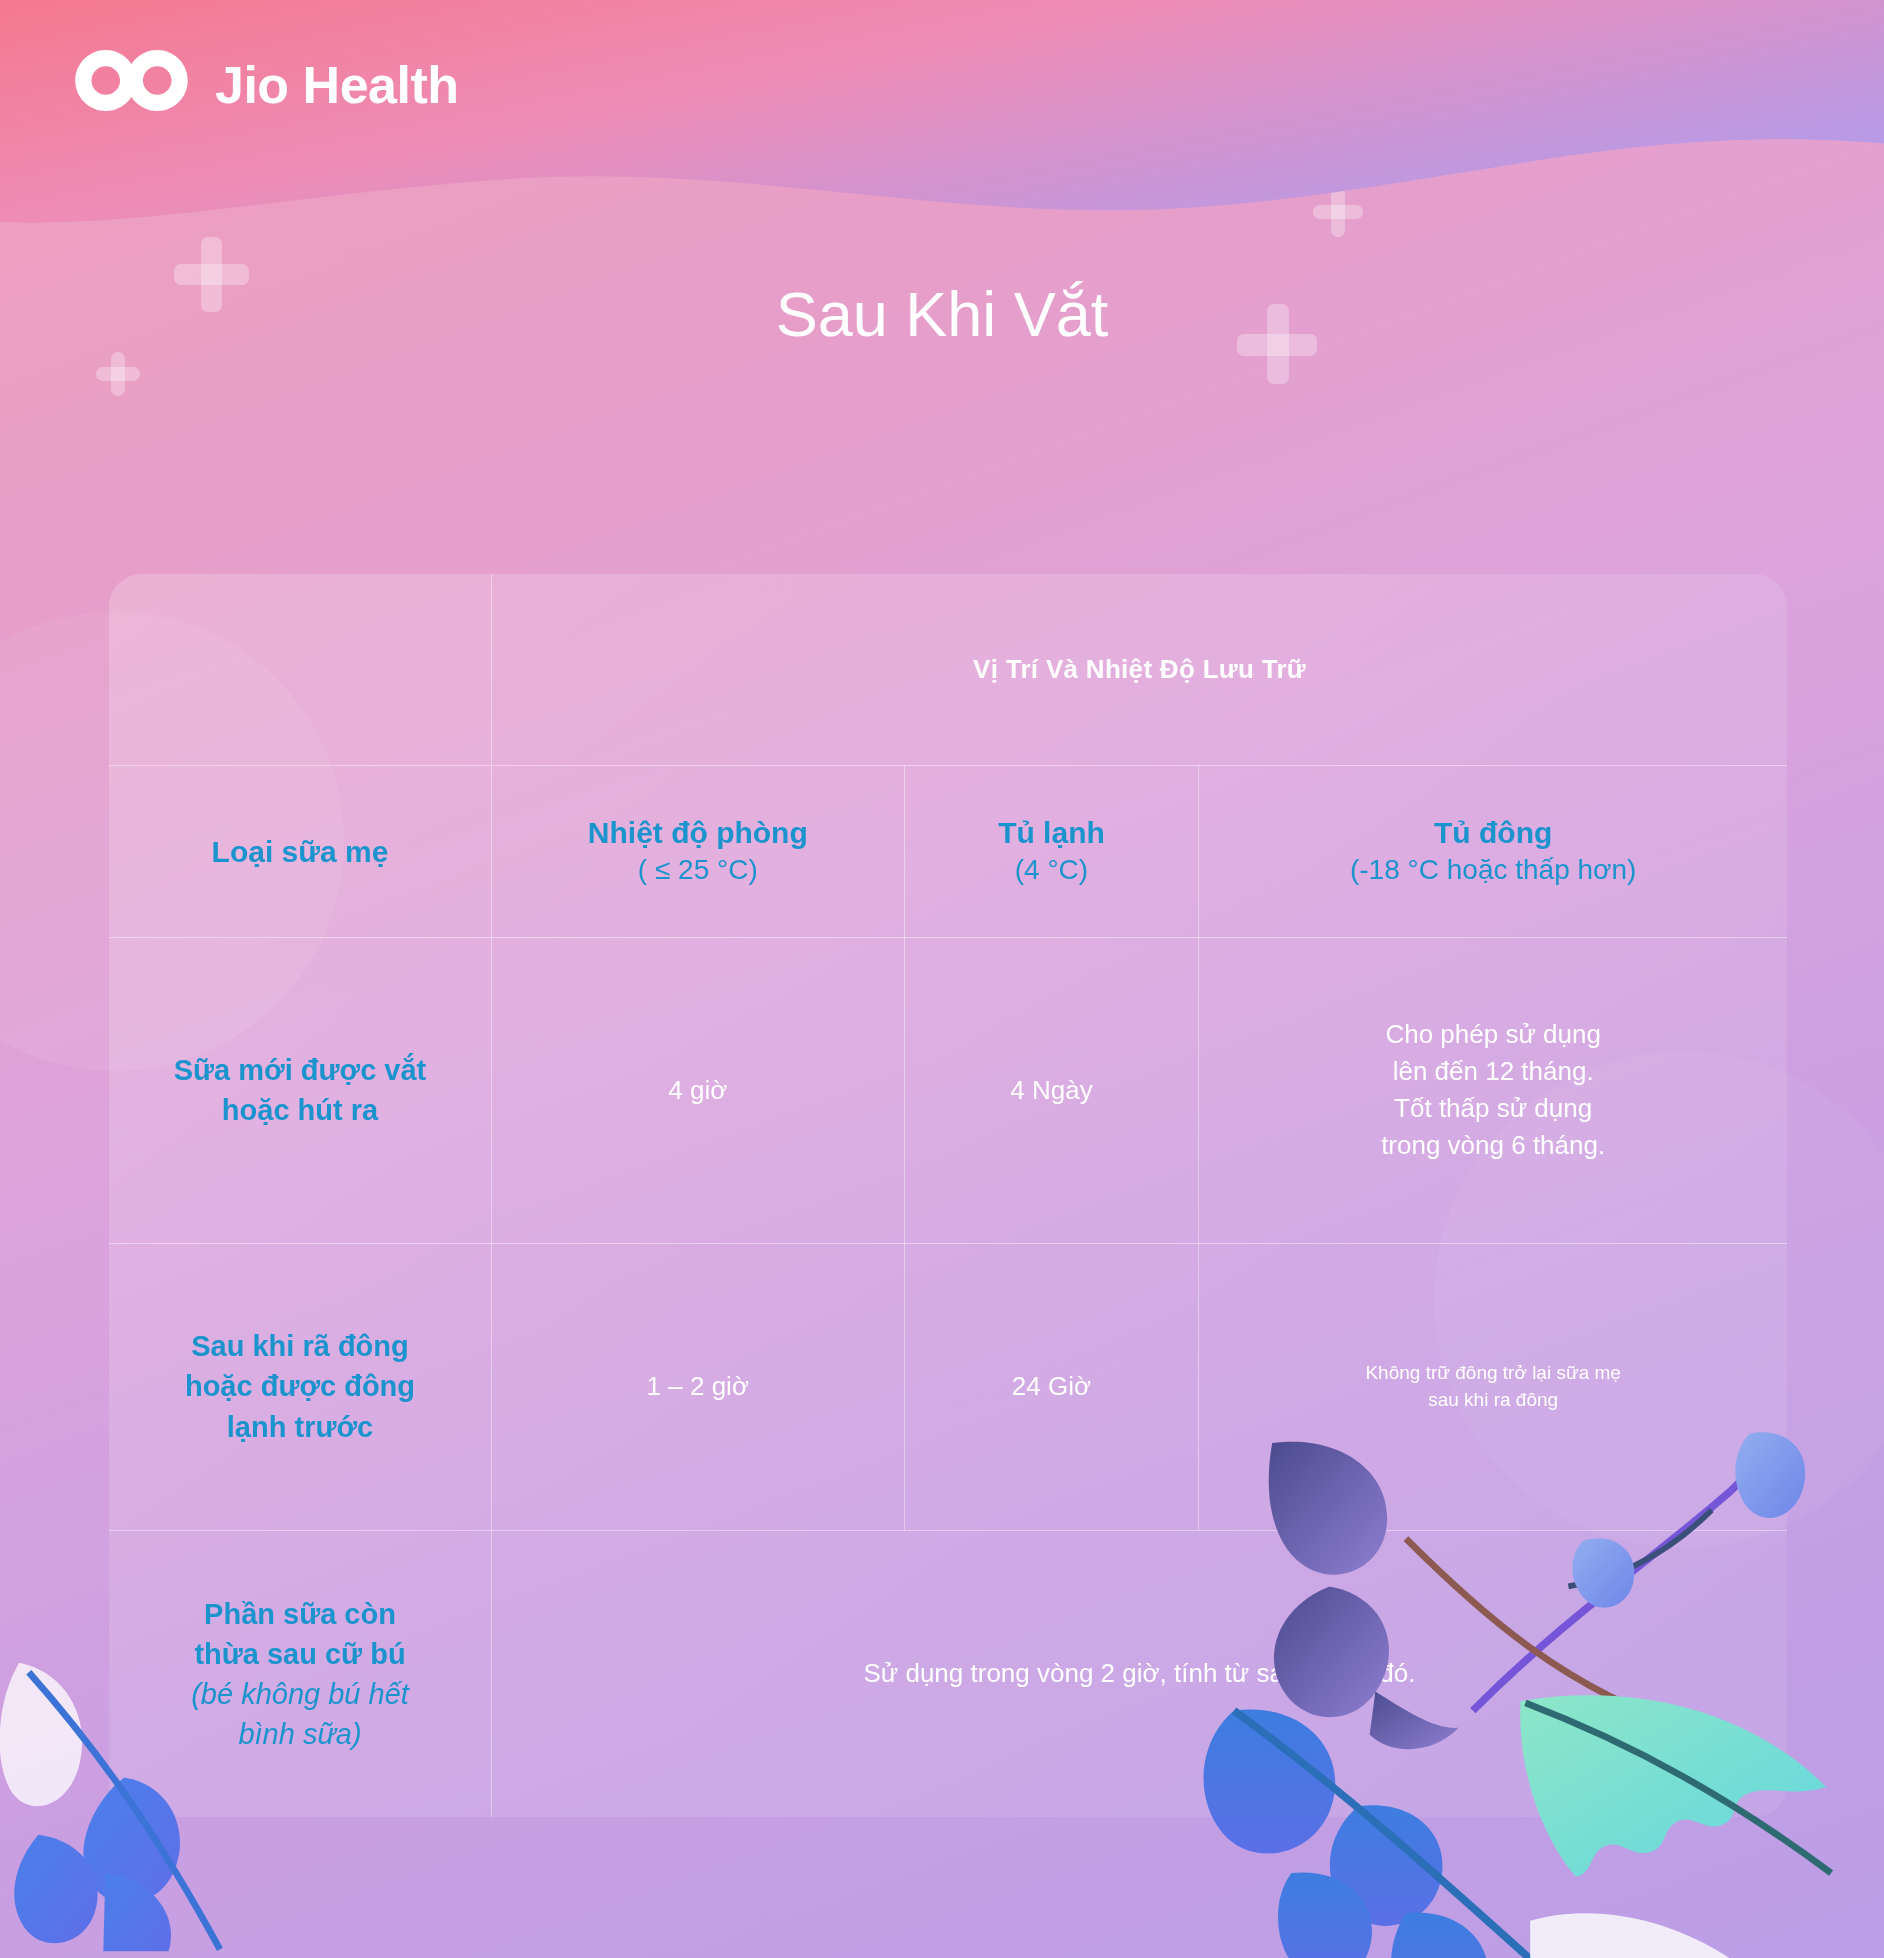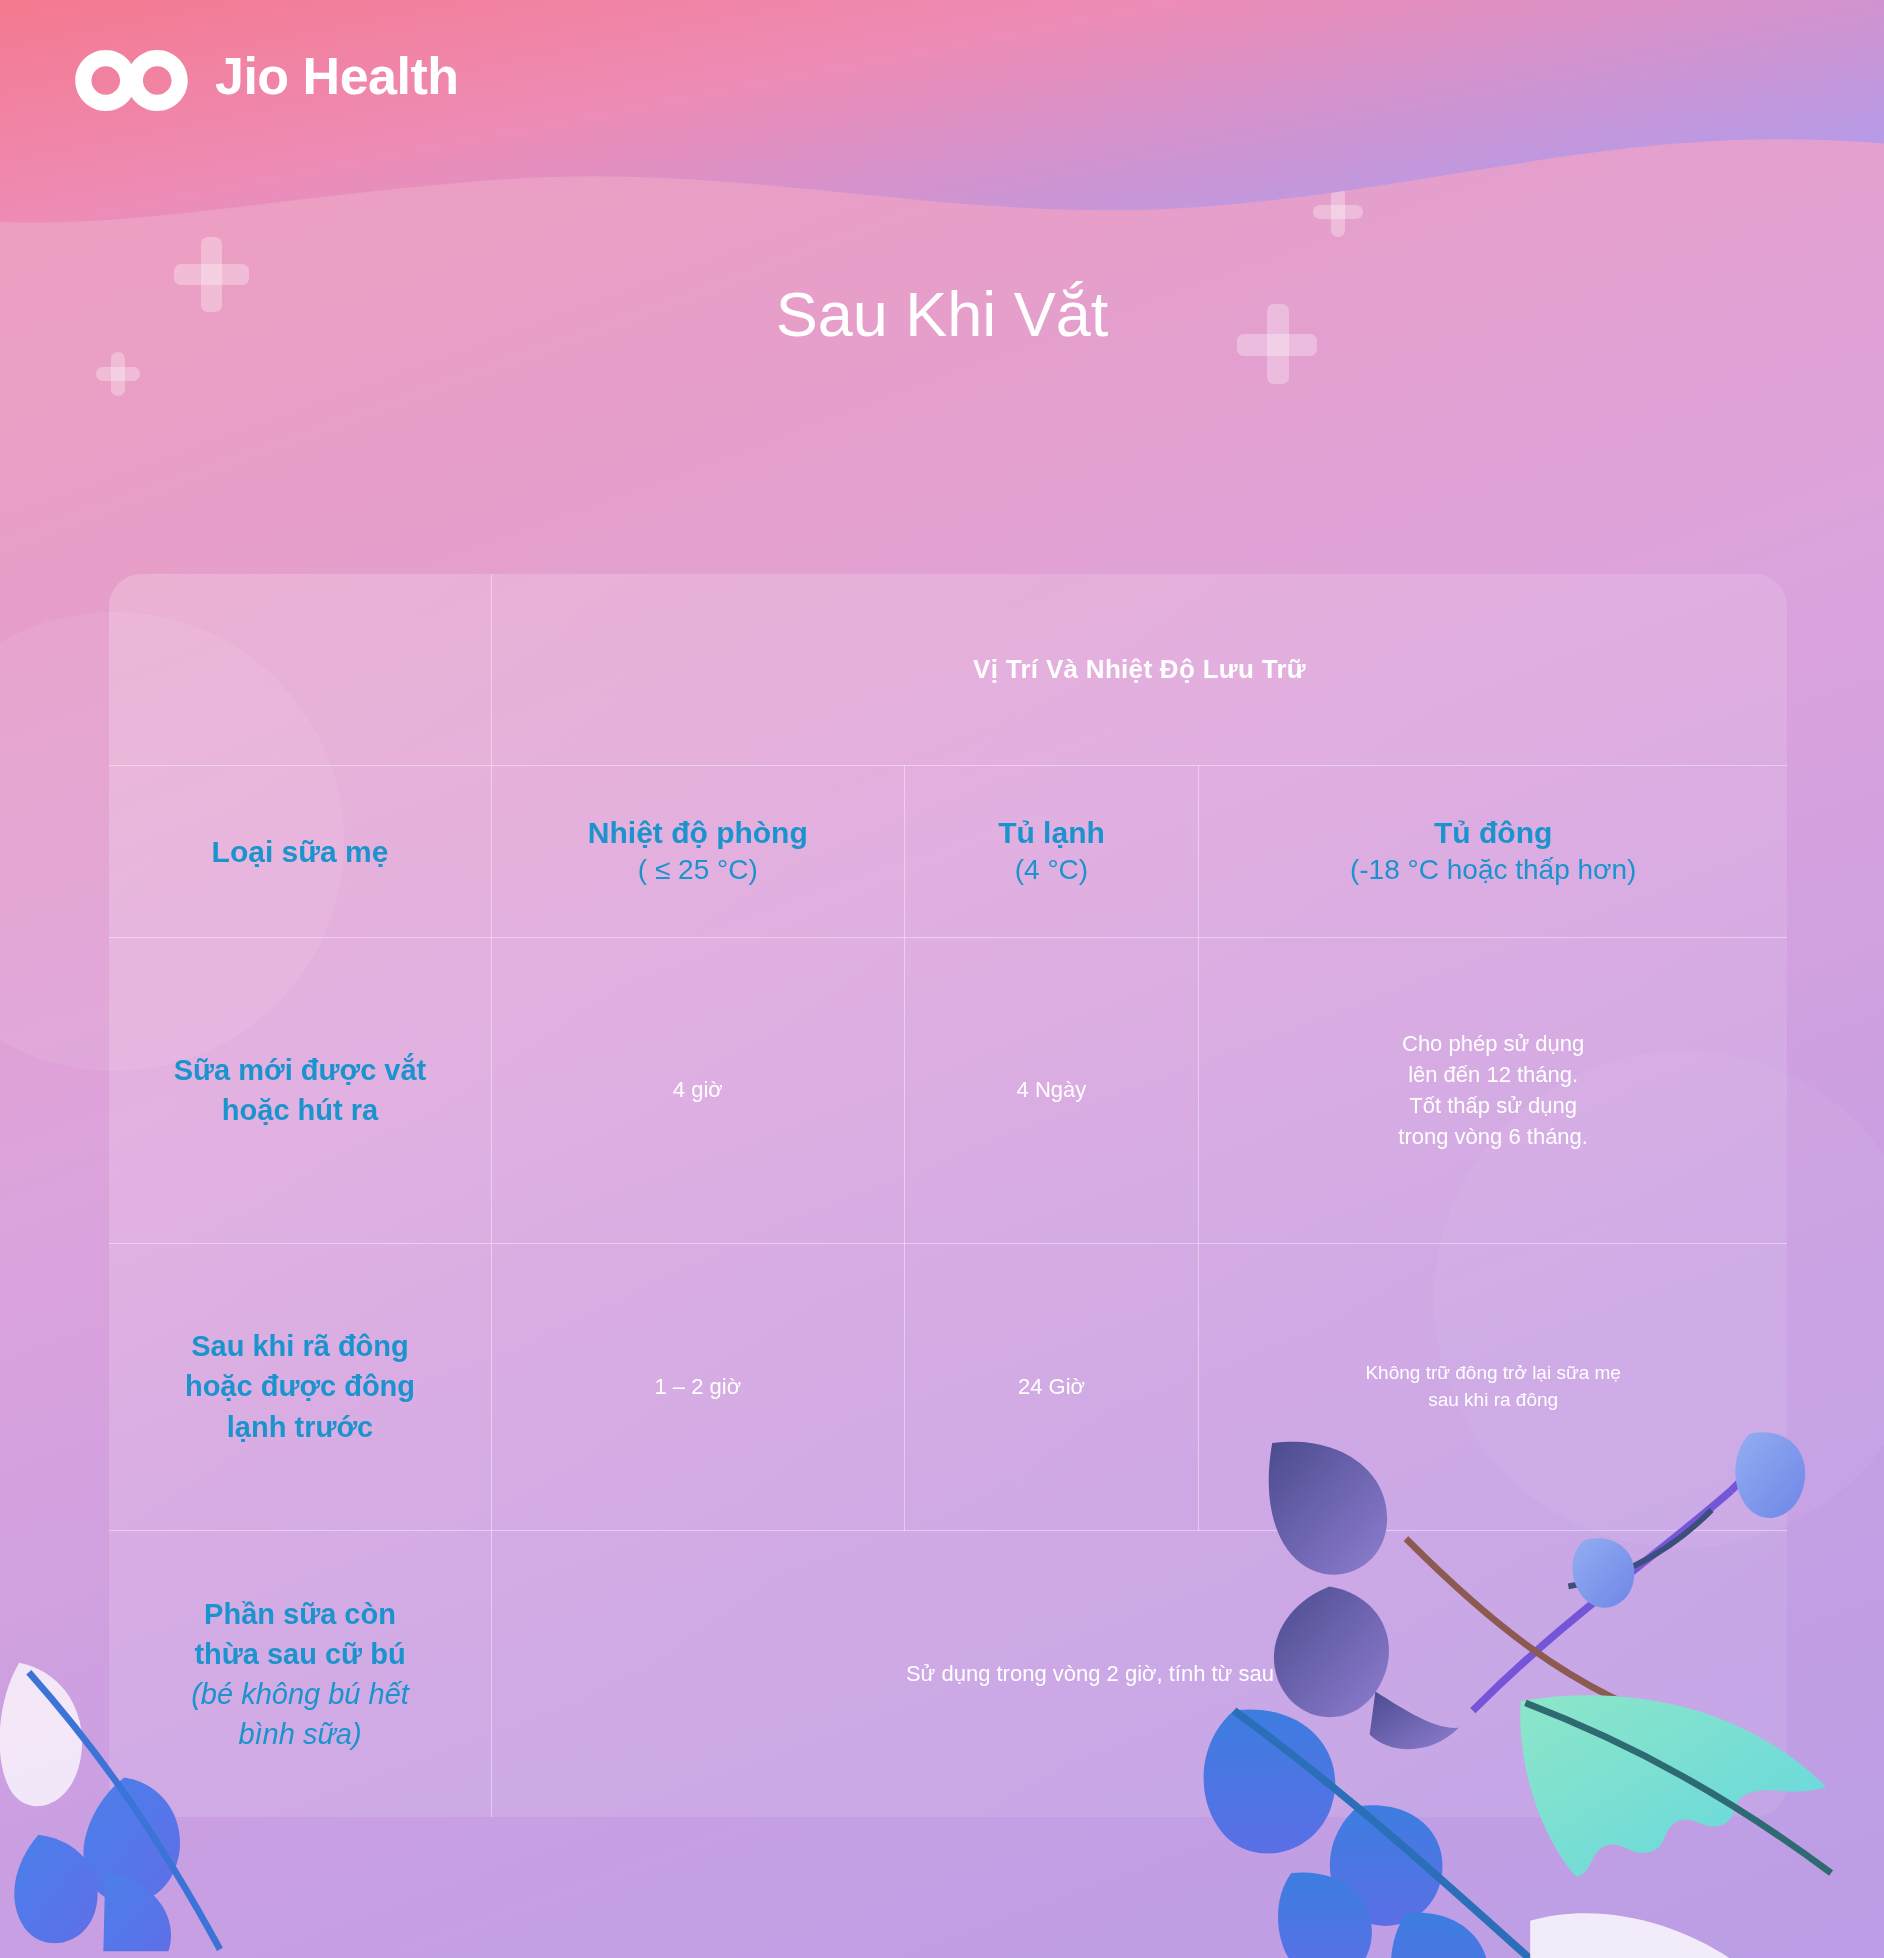--- a/index.html
+++ b/index.html
@@ -28,21 +28,21 @@
     overflow: hidden;
     z-index: 3;
   }
   .top-band svg { display: block; width: 1884px; height: 287px; }
 
   
   .brand {
     position: absolute;
     left: 75px; top: 50px;
     display: flex;
-    align-items: flex-start;
+    align-items: flex-end;
     gap: 27px;
     z-index: 6;
   }
   .logo-mark { position: relative; width: 113px; height: 61px; }
   .logo-mark svg { display: block; }
   .brand-name {
     color: #ffffff;
     font-size: 52px;
     font-weight: 700;
     letter-spacing: -0.5px;
@@ -152,21 +152,21 @@
     line-height: 1.38;
     margin-left: 40px;
   }
   .row-head .light {
     font-weight: 400;
     display: block;
     font-style: italic;
   }
   .cell {
     color: #ffffff;
-    font-size: 22px;
+    font-size: 26px;
     font-weight: 400;
     line-height: 1.42;
   }
   .cell.small { font-size: 19px; }
 
   .hdr-row  { height: 191px; }
   .colh-row { height: 172px; }
   .r1       { height: 306px; }
   .r2       { height: 287px; }
   .r3       { height: 287px; }

